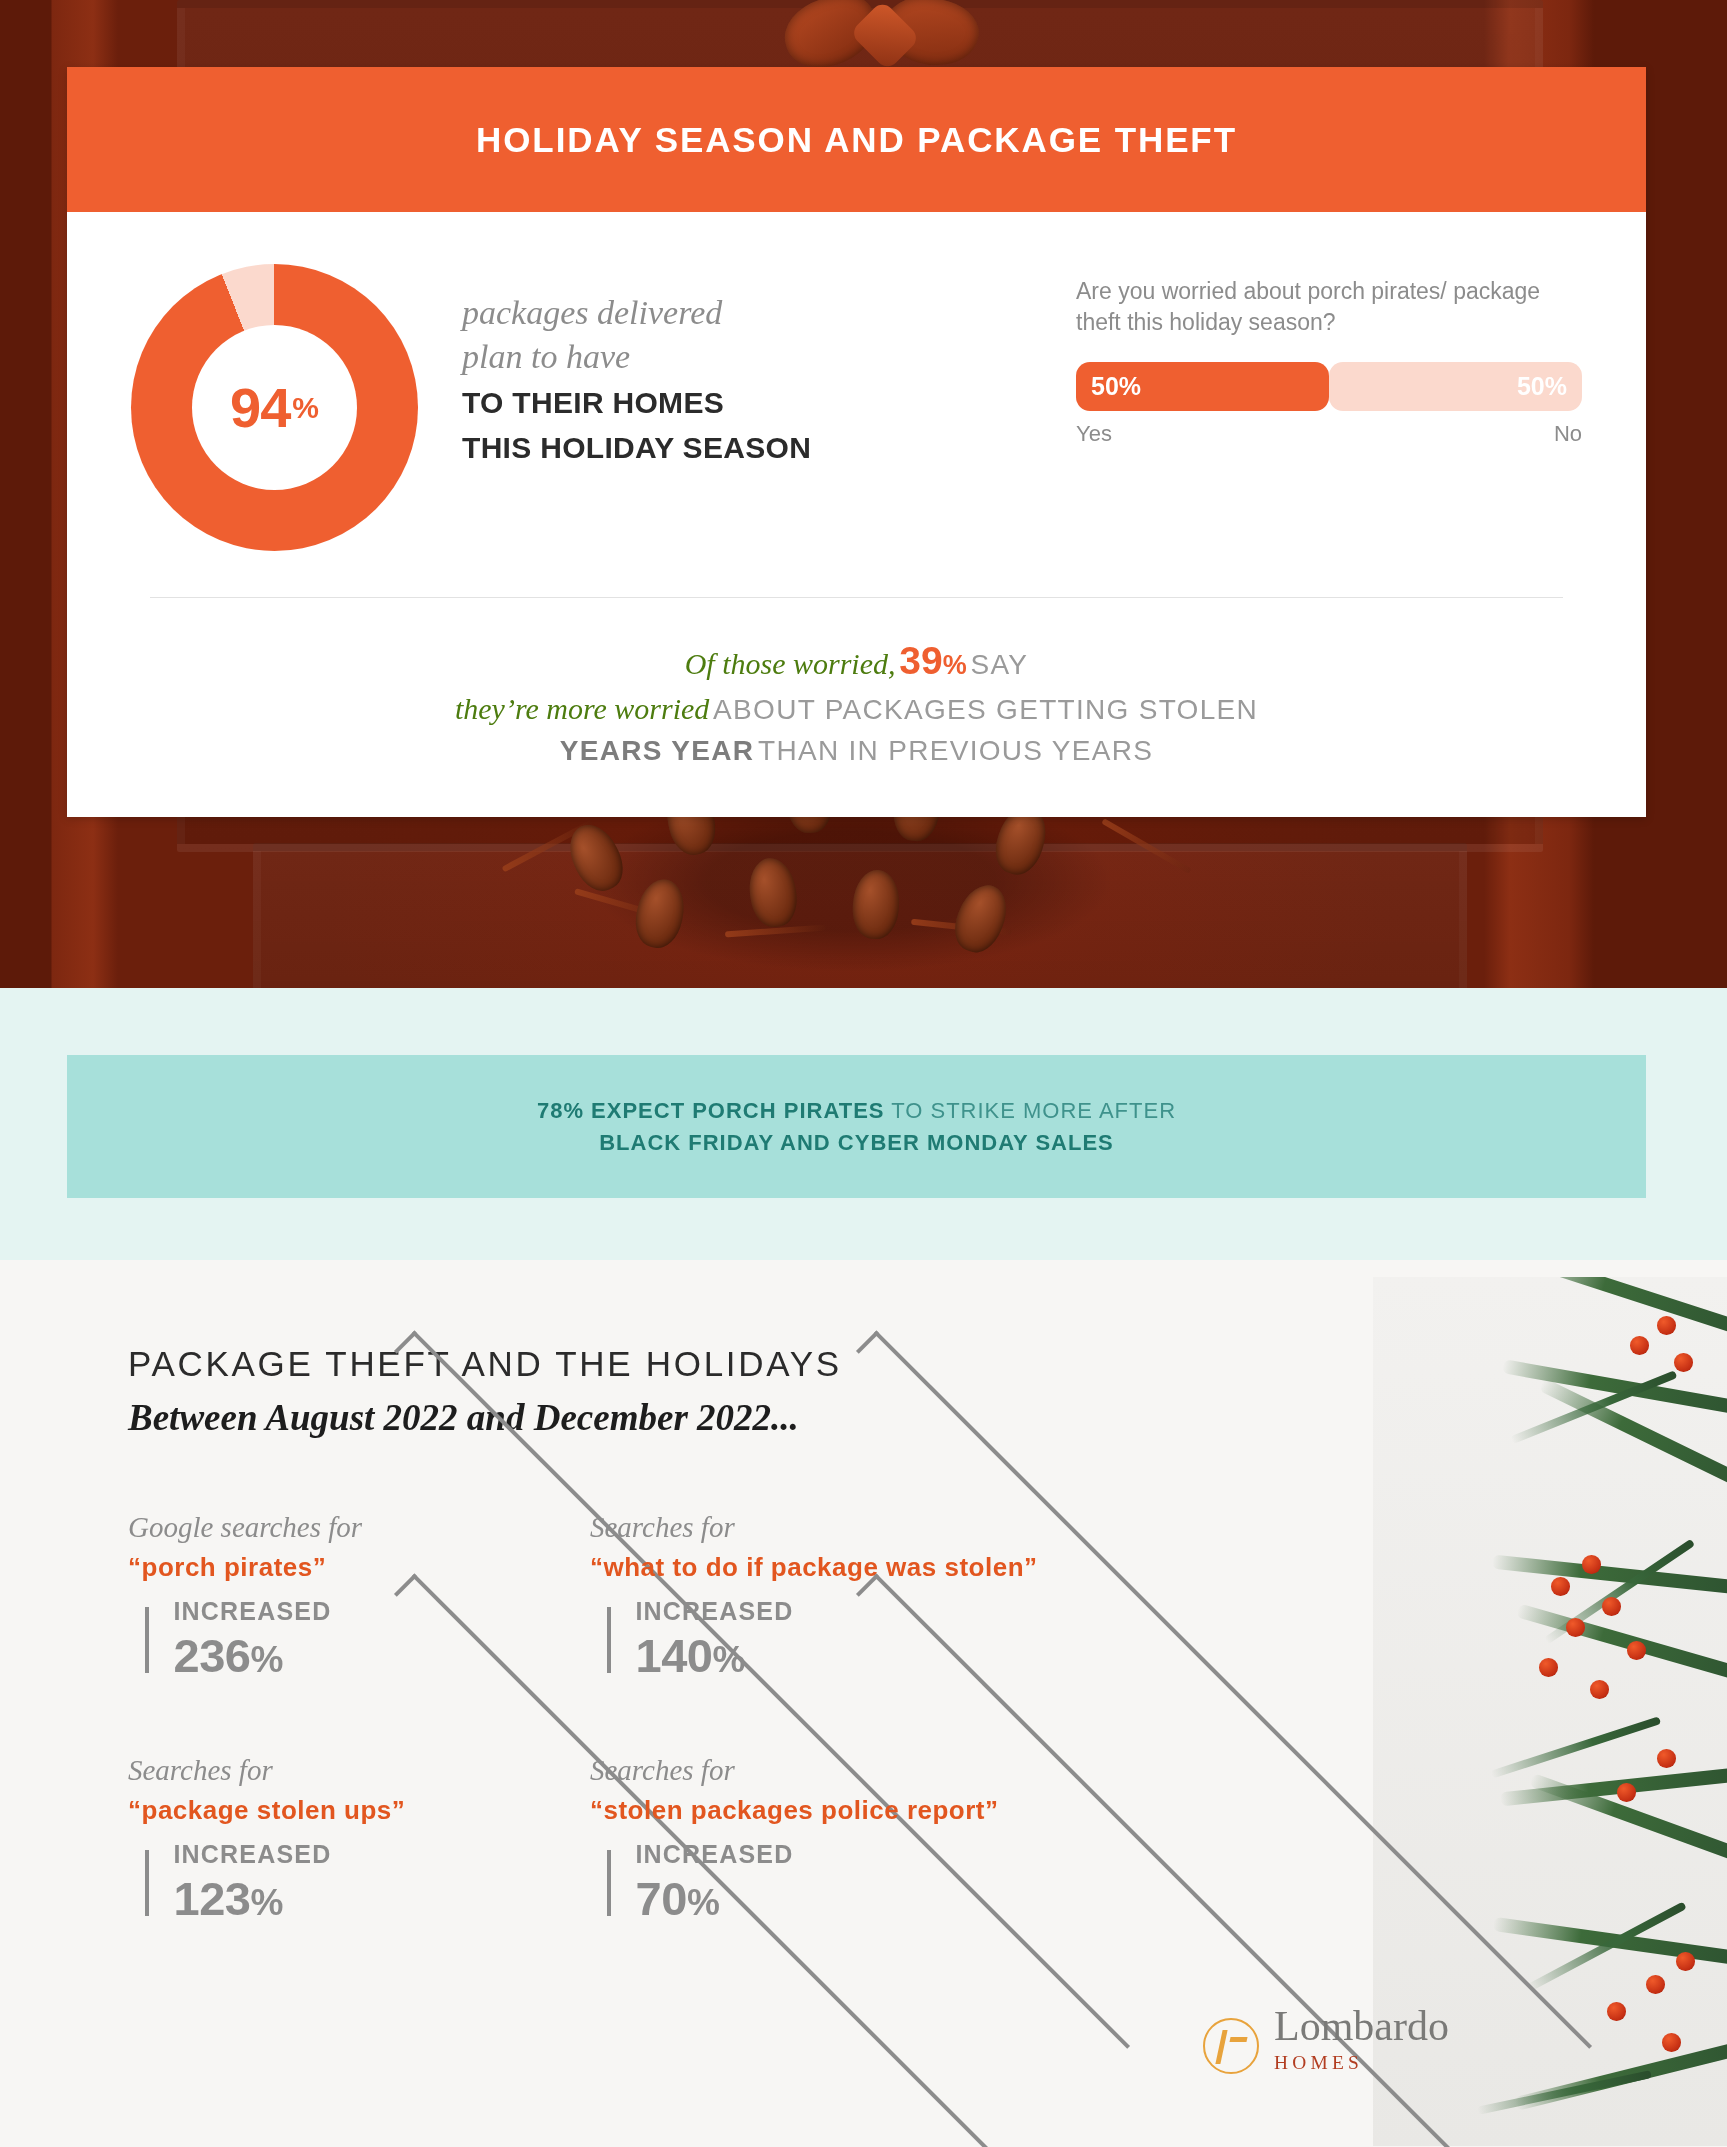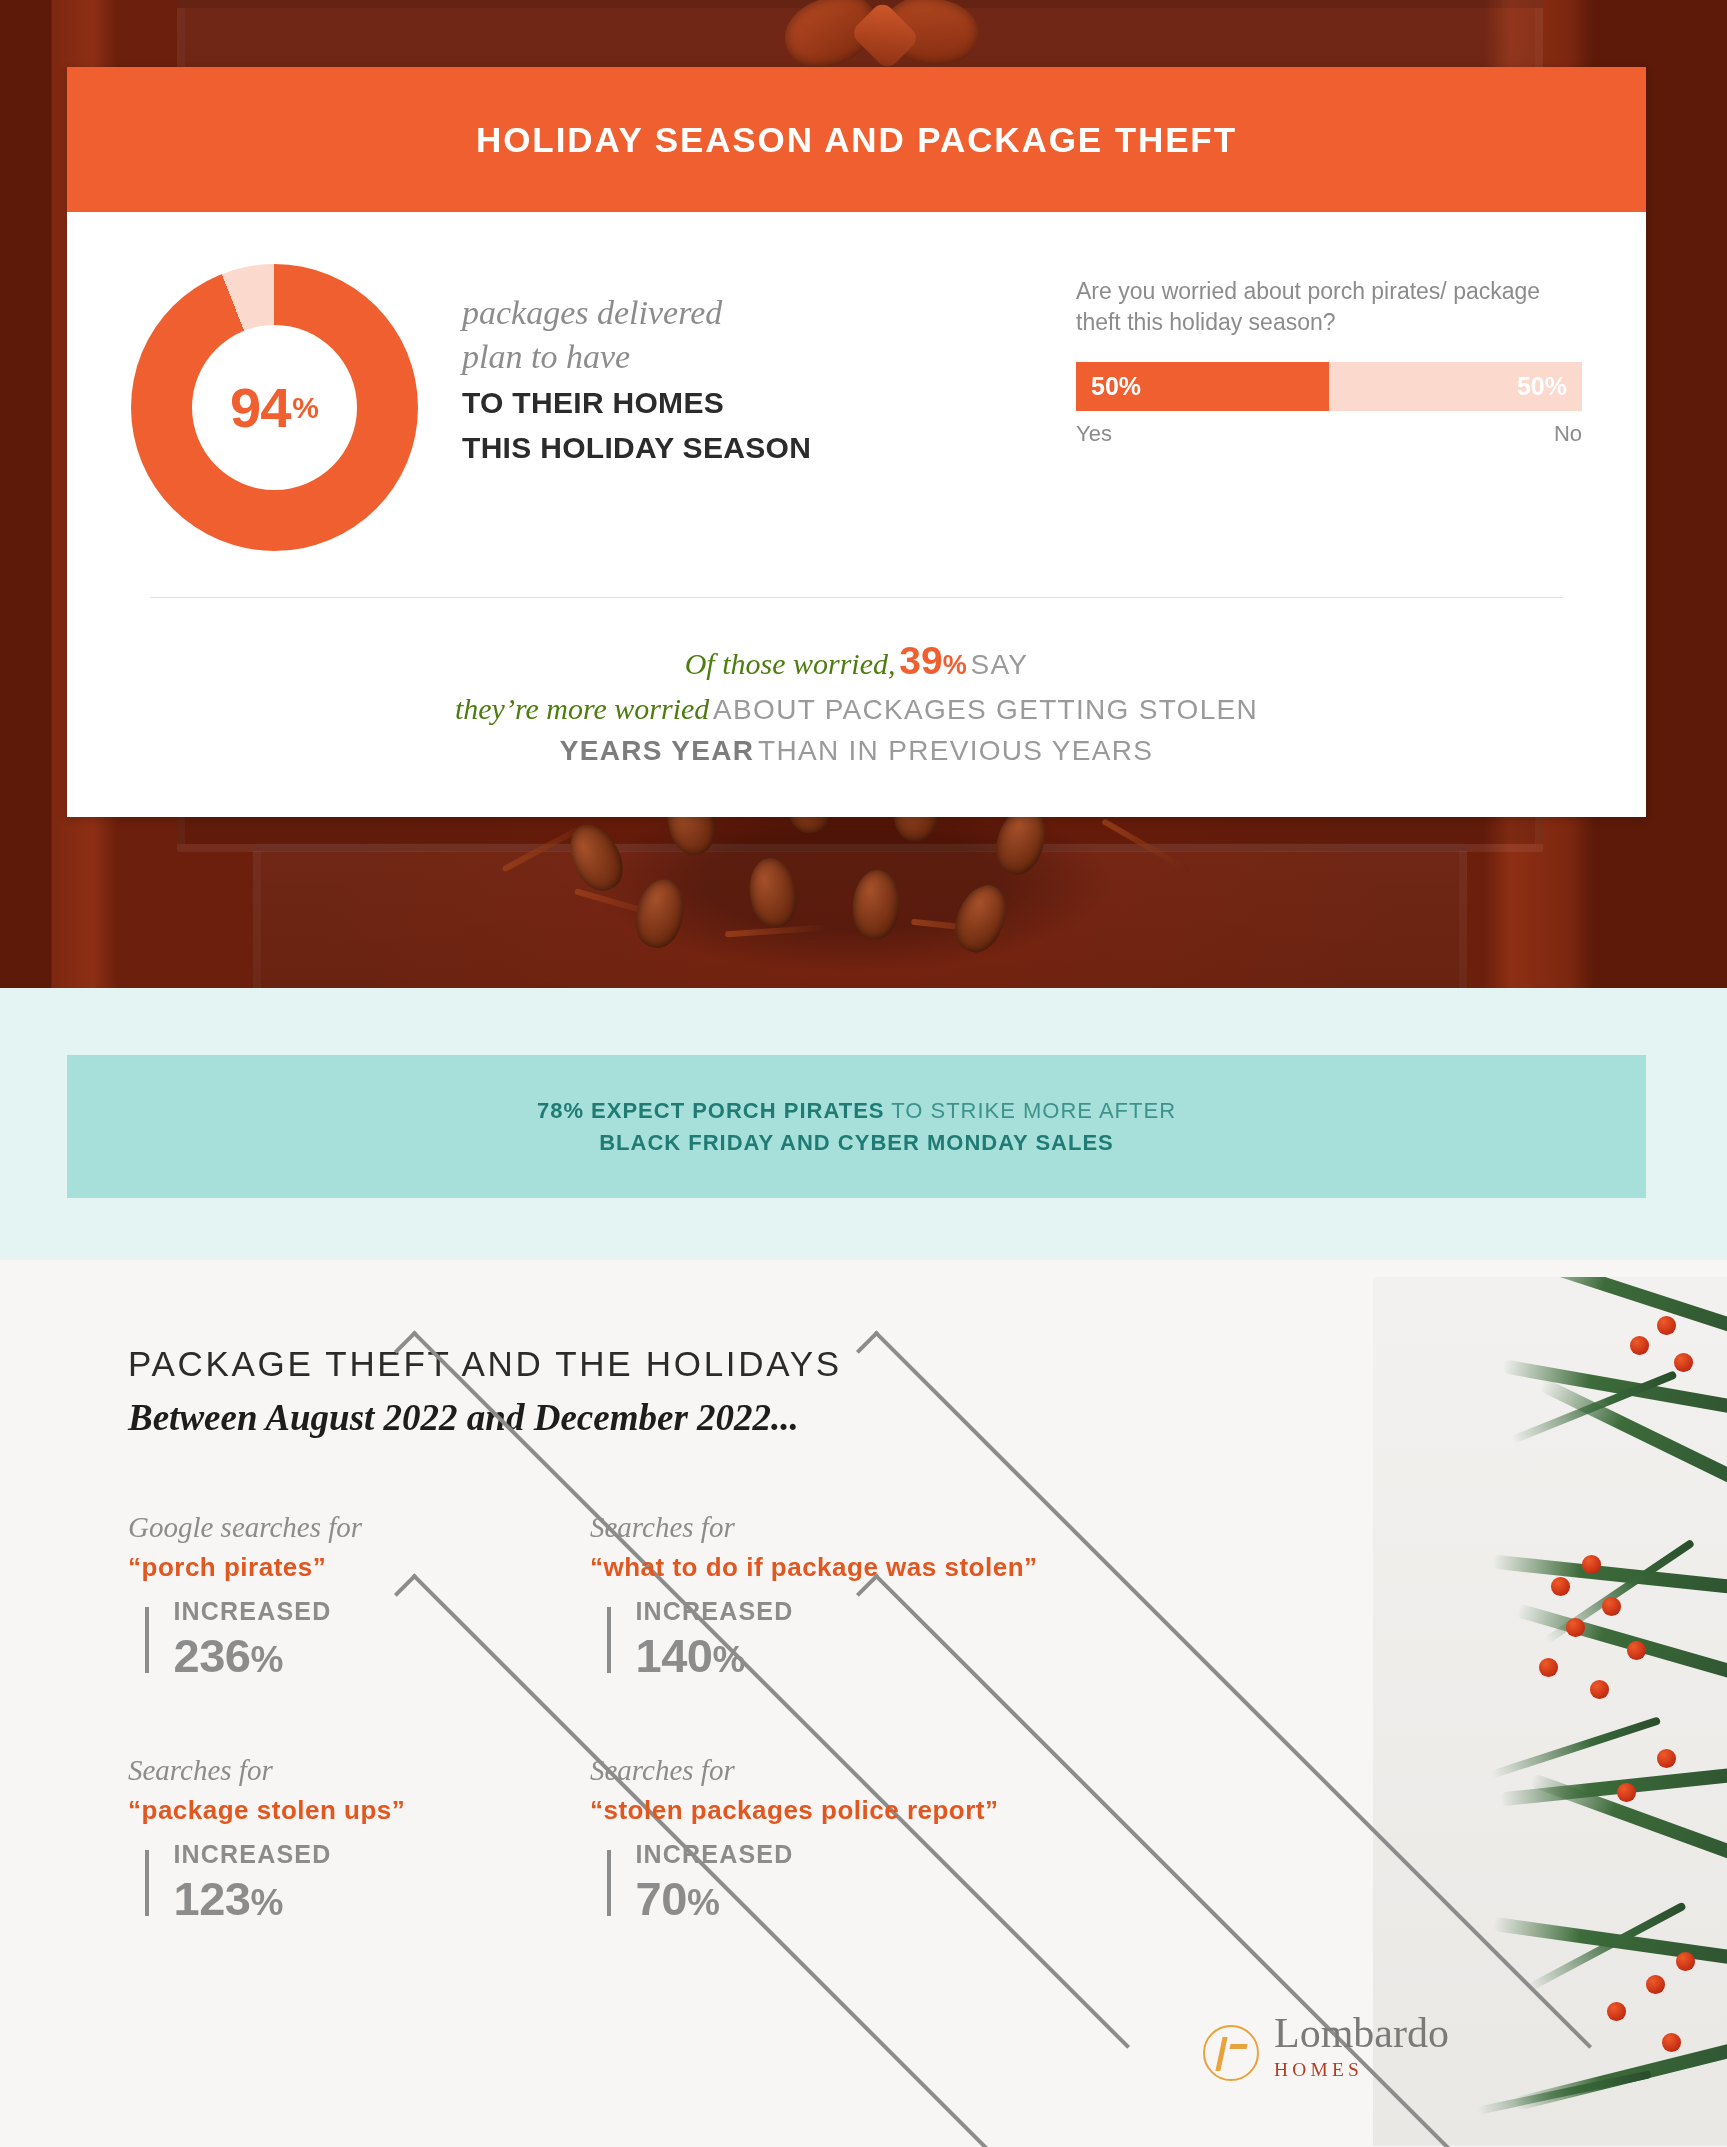--- a/index.html
+++ b/index.html
@@ -150,21 +150,21 @@
   .worried { margin-left: auto; width: 506px; padding-top: 11.8px; }
   .worried .q {
     font-size: 23px;
     color: #8c8c8c;
     line-height: 1.36;
     margin-bottom: 23.6px;
   }
   .bar-row { display: flex; height: 49px; width: 506px; }
   .bar-seg {
     display: flex; align-items: center;
-    font-size: 25px; font-weight: bold; color: #ffffff;
+    font-size: 25px; font-weight: bold; color: #ffffff; border-radius: 14px;
   }
   .bar-seg.yes { background: #ef5f30; justify-content: flex-start; padding-left: 15px; }
   .bar-seg.no  { background: #fbd9cd; justify-content: flex-end; padding-right: 15px; }
   .bar-legend {
     display: flex; width: 506px; margin-top: 10px;
     font-size: 22px; color: #8c8c8c;
   }
   .bar-legend .l { flex: 1; text-align: left; }
   .bar-legend .r { flex: 1; text-align: right; }
 
@@ -289,21 +289,21 @@
     background: linear-gradient(90deg, rgba(40,80,40,0), #38673a 60%, #2a4d2c);
     transform-origin: right center;
   }
   .berry {
     position: absolute; width: 18.6px; height: 18.6px; border-radius: 50%;
     background: radial-gradient(circle at 35% 30%, #f05a2a, #c32d12 70%, #8e1d08);
   }
 
   
   #logo {
-    position: absolute; right: 278px; bottom: 66px;
+    position: absolute; right: 278px; bottom: 73px;
     display: flex; align-items: flex-end;
   }
   #logo .mark {
     width: 56px; height: 56px; border-radius: 50%;
     border: 2.5px solid #e8a33c;
     position: relative; margin-right: 15px;
   }
   #logo .mark::before {
     content: ""; position: absolute; left: 13.5px; top: 10px;
     width: 5px; height: 34px; background: #e8a33c; transform: skewX(-12deg);

